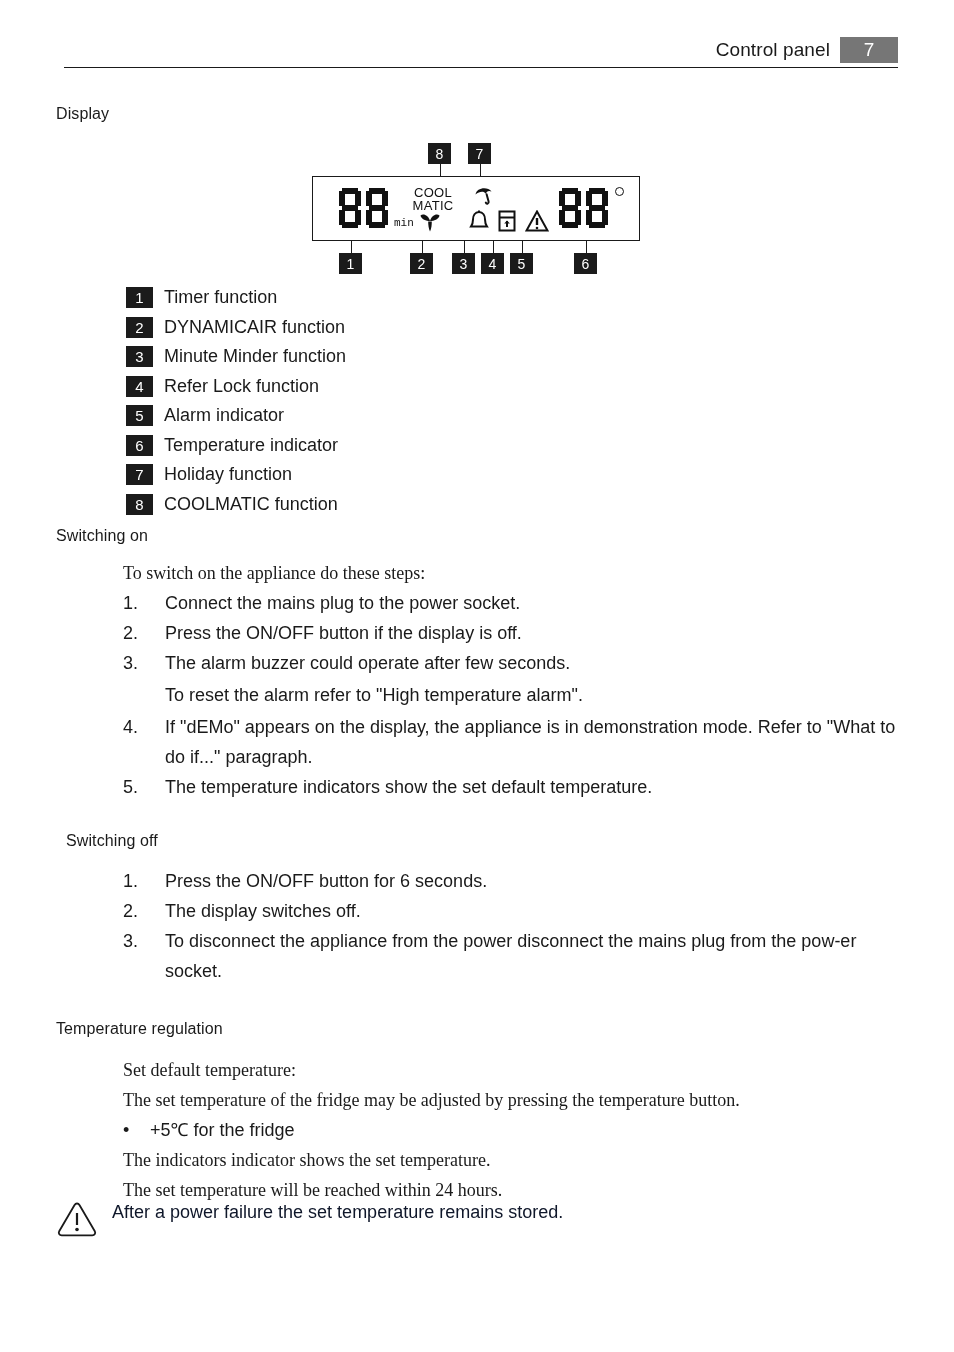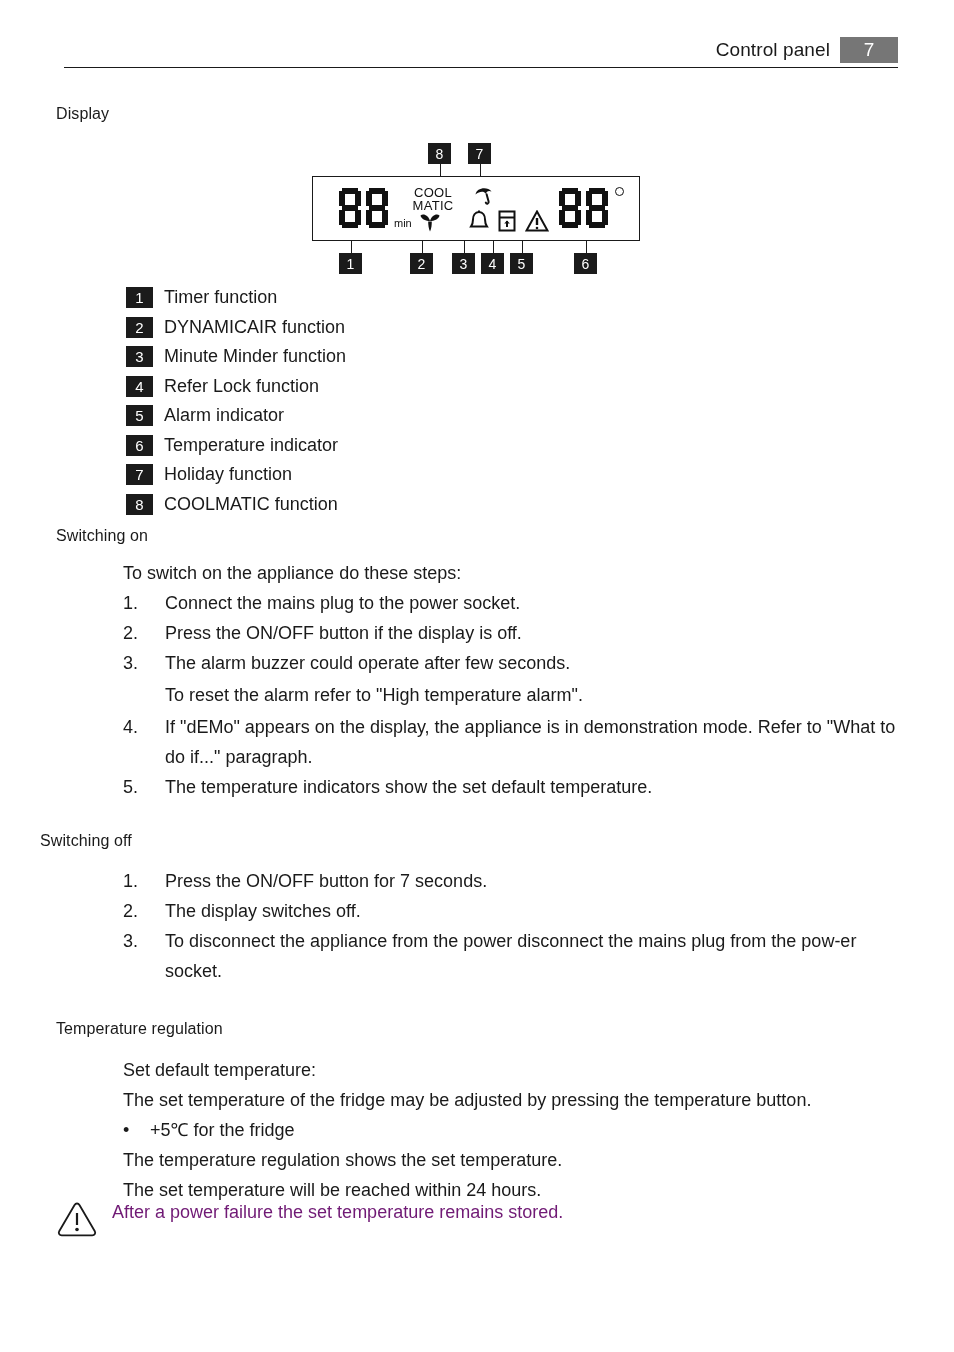--- a/index.html
+++ b/index.html
@@ -121,21 +121,21 @@
   .seg-c { right: 0; bottom: 3px; width: 6px; height: 15px; }
   .seg-d { left: 3px; bottom: 0; width: 16px; height: 6px; }
   .seg-e { left: 0; bottom: 3px; width: 6px; height: 15px; }
   .seg-f { left: 0; top: 3px; width: 6px; height: 15px; }
   .seg-g { left: 3px; top: 17px; width: 16px; height: 6px; }
 
   .min-label {
     position: absolute;
     font-size: 11px;
     color: #111111;
-    font-family: Liberation Sans, sans-serif;
+    font-family: Liberation Mono, monospace;
   }
   .coolmatic {
     position: absolute;
     font-size: 13px;
     line-height: 13px;
     color: #111111;
     letter-spacing: 0.3px;
     text-align: center;
     font-family: "Liberation Sans", sans-serif;
   }
@@ -180,21 +180,21 @@
 
   
   .body-block {
     position: absolute;
     left: 123px;
     right: 56px;
     font-size: 18px;
     line-height: 30px;
     color: #1a1a1a;
   }
-  .plain-line { display: block; }
+  .plain-line { display: block; font-family: Liberation Serif, serif; }
   .num-item {
     display: flex;
     align-items: flex-start;
   }
   .num-marker {
     flex: 0 0 42px;
     text-align: left;
   }
   .num-text {
     flex: 1 1 auto;
@@ -220,21 +220,21 @@
     align-items: flex-start;
   }
   .warn-icon {
     flex: 0 0 56px;
     padding-top: 4px;
   }
   .warn-text {
     font-size: 18px;
     line-height: 28px;
     padding-top: 2px;
-    color: #701a75;
+    color: #0f172a;
   }
 </style>
 </head>
 <body>
 
 <div class="page-header">
   <div class="header-row">
     <span class="header-title">Control panel</span>
     <span class="header-pagebox">7</span>
   </div>
@@ -419,48 +419,48 @@
   <div class="num-item" style="margin-top:2px;">
     <span class="num-marker">4.</span>
     <span class="num-text">If "dEMo" appears on the display, the appliance is in demonstration mode. Refer to "What to do if..." paragraph.</span>
   </div>
   <div class="num-item">
     <span class="num-marker">5.</span>
     <span class="num-text">The temperature indicators show the set default temperature.</span>
   </div>
 </div>
 
-<h2 class="sec-heading" style="left:40px; top:832px;">Switching off</h2>
+<h2 class="sec-heading" style="left:66px; top:832px;">Switching off</h2>
 
 <div class="body-block" style="top:866px;">
 
   <div class="num-item">
     <span class="num-marker">1.</span>
-    <span class="num-text">Press the ON/OFF button for 7 seconds.</span>
+    <span class="num-text">Press the ON/OFF button for 6 seconds.</span>
   </div>
   <div class="num-item">
     <span class="num-marker">2.</span>
     <span class="num-text">The display switches off.</span>
   </div>
   <div class="num-item">
     <span class="num-marker">3.</span>
     <span class="num-text">To disconnect the appliance from the power disconnect the mains plug from the pow-er socket.</span>
   </div>
 </div>
 
 <h2 class="sec-heading" style="left:56px; top:1020px;">Temperature regulation</h2>
 
 <div class="body-block" style="top:1055px;">
   <span class="plain-line">Set default temperature:</span>
   <span class="plain-line">The set temperature of the fridge may be adjusted by pressing the temperature button.</span>
   <div class="bullet-item">
     <span class="bullet-dot">•</span>
     <span>+5℃ for the fridge</span>
   </div>
-  <span class="plain-line">The temperature regulation shows the set temperature.</span>
+  <span class="plain-line">The indicators indicator shows the set temperature.</span>
   <span class="plain-line">The set temperature will be reached within 24 hours.</span>
 </div>
 
 <div class="warn-note">
   <span class="warn-icon">
     <svg width="42" height="38" viewBox="0 0 42 38">
       <path d="M21 3.5 C22.2 3.5 23 4.2 23.6 5.2 L38.8 31.2 C39.9 33.2 38.6 35.3 36.3 35.3 L5.7 35.3 C3.4 35.3 2.1 33.2 3.2 31.2 L18.4 5.2 C19 4.2 19.8 3.5 21 3.5 Z" fill="none" stroke="#1a1a1a" stroke-width="1.8"></path>
       <line x1="21" y1="13" x2="21" y2="25" stroke="#1a1a1a" stroke-width="2.2"></line>
       <circle cx="21" cy="29.5" r="1.8" fill="#1a1a1a"></circle>
     </svg>

